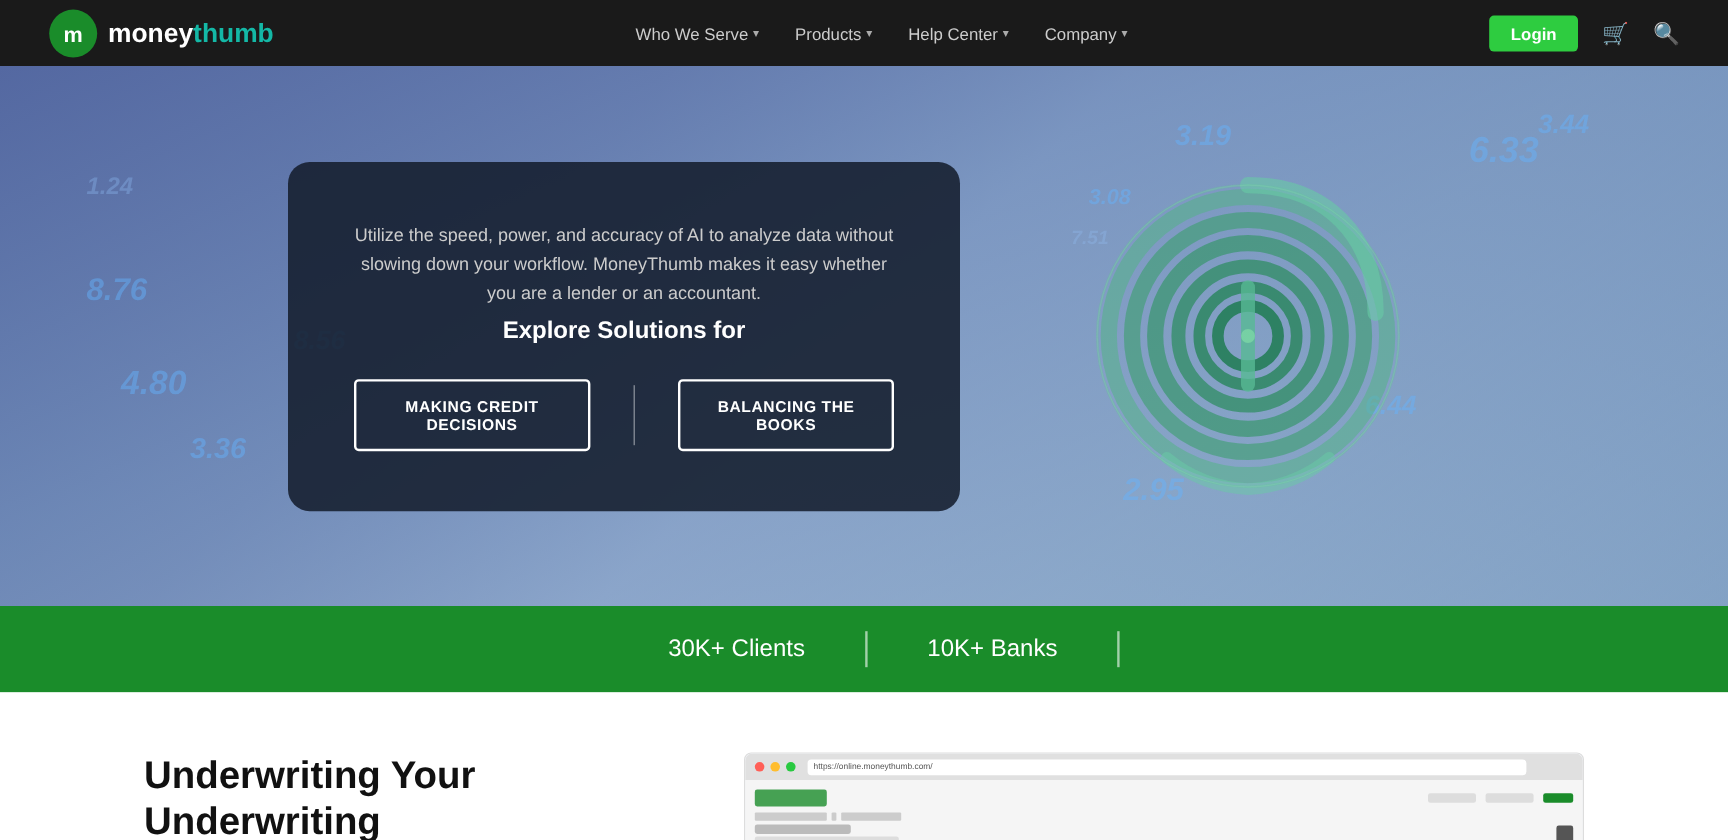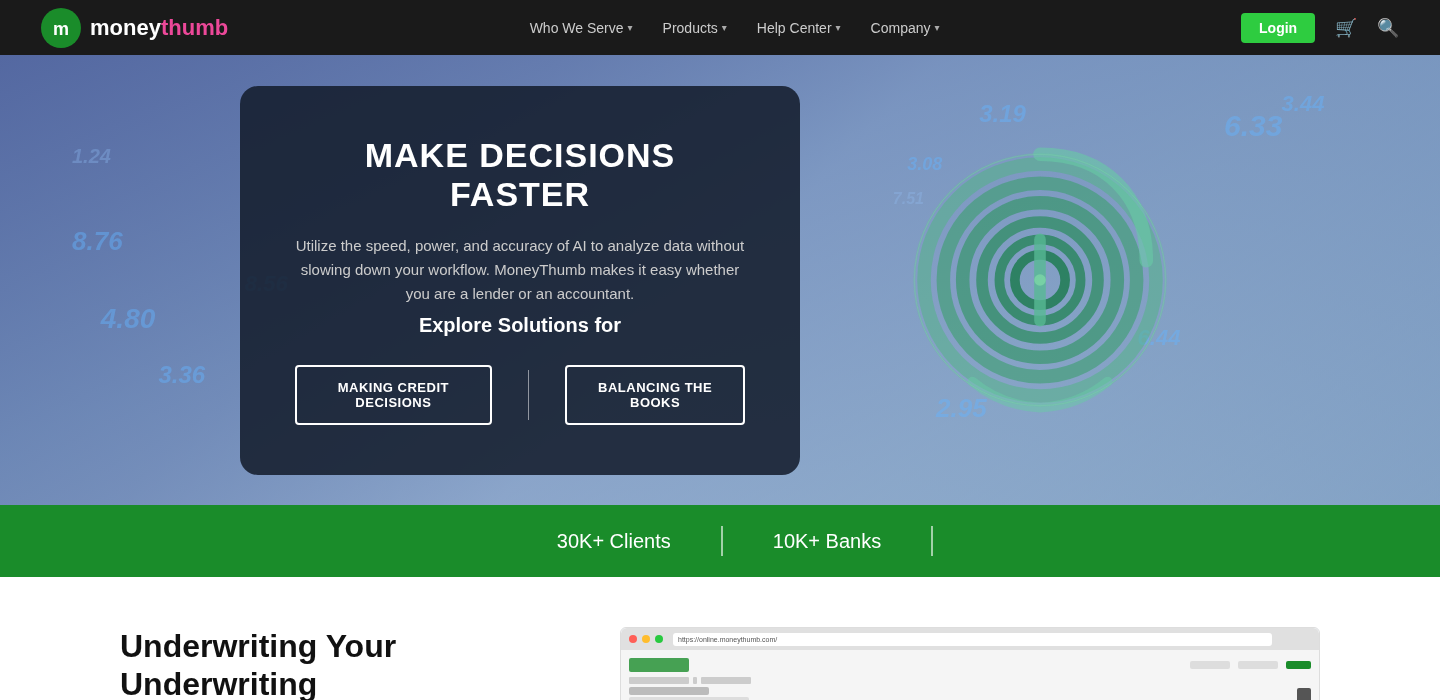--- a/index.html
+++ b/index.html
@@ -22,21 +22,21 @@
     .logo-icon {
       width: 42px;
       height: 42px;
     }
     .logo-text {
       font-size: 22px;
       font-weight: 700;
       color: #fff;
     }
     .logo-text span.thumb {
-      color: #ec4899;
+      color: #14b8a6;
     }
     .navbar-links {
       display: flex;
       align-items: center;
       gap: 30px;
     }
     .nav-item {
       color: #ccc;
       font-size: 14px;
       cursor: pointer;
@@ -337,21 +337,20 @@
     <span class="num" style="top:22%;left:63%;font-size:18px;">3.08</span>
     <span class="num" style="top:60%;left:79%;font-size:22px;">6.44</span>
     <span class="num" style="top:75%;left:65%;font-size:26px;">2.95</span>
     <span class="num" style="top:20%;left:5%;font-size:20px;color:rgba(150,200,255,0.3);">1.24</span>
     <span class="num" style="top:30%;left:62%;font-size:16px;color:rgba(150,200,255,0.25);">7.51</span>
   </div>
 
   <div class="hero-content">
 
     <div class="hero-card">
-      <h1 class="hero-card-title">MAKE DECISIONS FASTER</h1>
       <p class="hero-card-desc">Utilize the speed, power, and accuracy of AI to analyze data without slowing down your workflow. MoneyThumb makes it easy whether you are a lender or an accountant.</p>
       <p class="hero-card-explore">Explore Solutions for</p>
       <div class="hero-buttons">
         <button class="hero-btn">MAKING CREDIT DECISIONS</button>
         <div class="hero-btn-divider"></div>
         <button class="hero-btn">BALANCING THE BOOKS</button>
       </div>
     </div>
 
     <div class="fingerprint-container">

